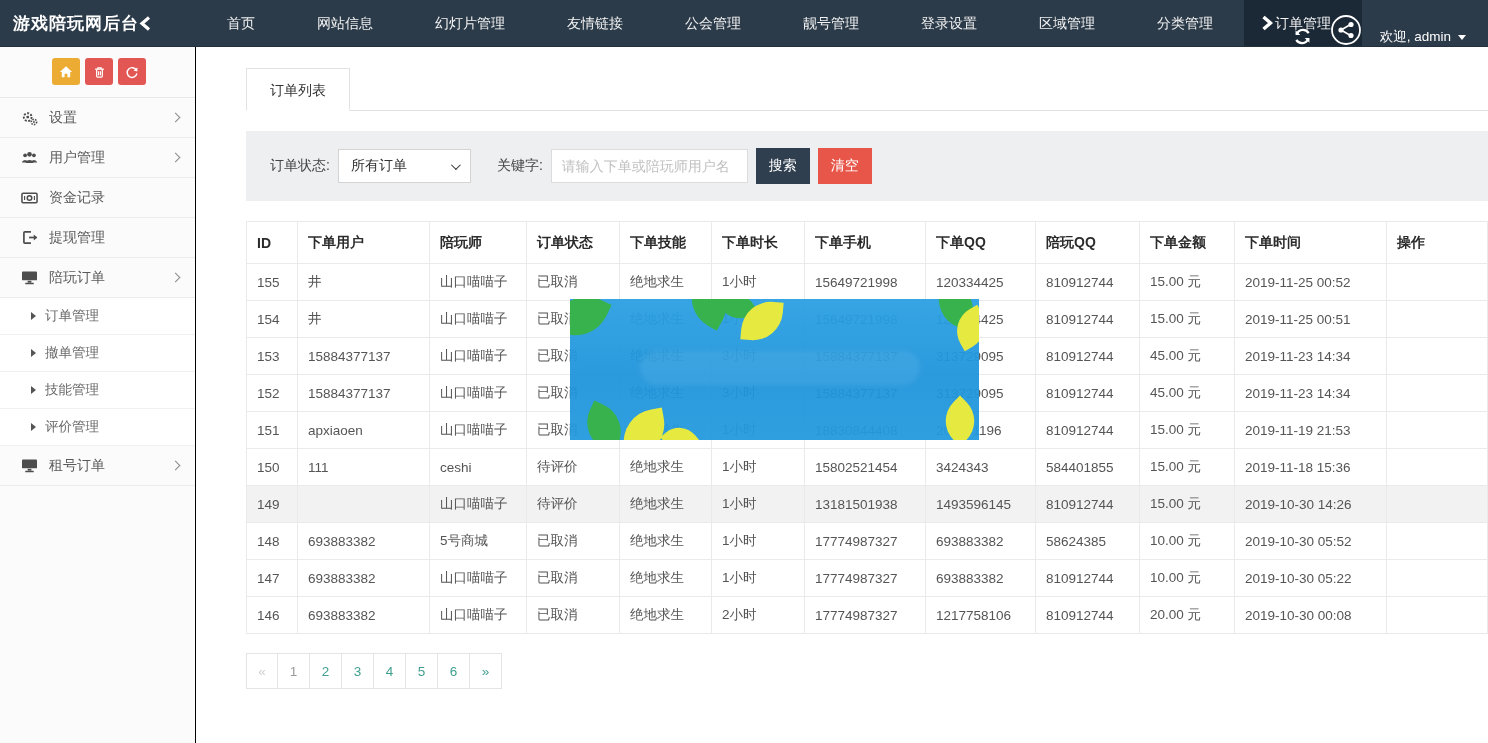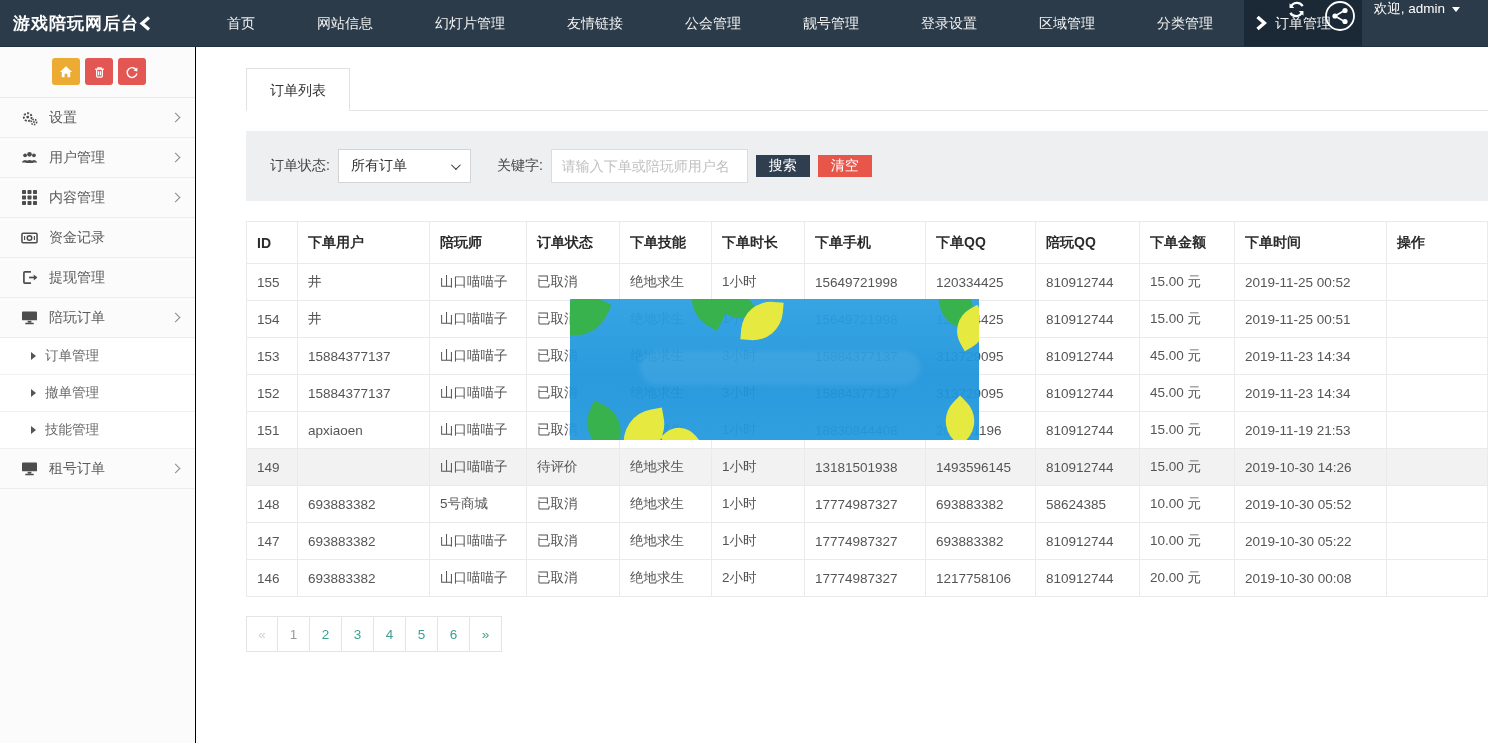--- a/index.html
+++ b/index.html
@@ -9,21 +9,21 @@
   
   .header { height:47px; background:var(--header-bg,#2c3b4a); display:flex; align-items:stretch; border-bottom:1px solid #222f3c; }
   .brand-zone { width:196px; display:flex; align-items:center; padding-left:13px; gap:0; flex-shrink:0; }
   .brand { color:#fff; font-size:17px; font-weight:bold; white-space:nowrap; letter-spacing:1px; }
   .collapse-btn { color:#fff; display:flex; align-items:center; cursor:pointer; }
   .nav { display:flex; flex:1; min-width:0; }
   .nav-item { color:#f2f2f2; line-height:47px; padding:0 31px; font-size:14px; white-space:nowrap; cursor:pointer; }
   .nav-item.active { background:var(--nav-active-bg,#1b2835); }
   .nav-item.truncated { width:44px; padding:0 0 0 14px; overflow:hidden; }
   .nav-scroll { width:40px; display:flex; align-items:center; justify-content:center; color:#fff; cursor:pointer; flex-shrink:0; }
-  .header-right { display:flex; align-items:flex-start; gap:18px; padding:0 28px 0 6px; flex-shrink:0; }
+  .header-right { display:flex; align-items:flex-end; gap:18px; padding:0 22px 0 6px; flex-shrink:0; }
   .refresh-btn { color:#fff; display:flex; cursor:pointer; }
   .avatar { width:32px; height:32px; display:flex; cursor:pointer; }
   .welcome { color:#fff; font-size:13.5px; display:flex; align-items:center; gap:7px; cursor:pointer; }
   .caret-down { width:0; height:0; border-left:4.5px solid transparent; border-right:4.5px solid transparent; border-top:5px solid #fff; display:inline-block; }
 
   
   .sidebar { position:absolute; left:0; top:47px; width:196px; height:696px; background:#fbfbfb; border-right:1px solid #000000; }
   .quick-buttons { display:flex; gap:5px; padding:11px 0 12px 52px; border-bottom:1px solid #e9e9e9; }
   .qbtn { width:28px; height:27px; border-radius:3px; display:flex; align-items:center; justify-content:center; color:#fff; cursor:pointer; }
   .qbtn.amber { background:var(--quick-amber,#ecab33); }
@@ -40,21 +40,21 @@
   .tabbar { margin:21px 11px 0 21px; border-bottom:1px solid #e2e2e2; height:43px; }
   .tab { display:inline-block; height:43px; line-height:42px; padding:0 23px; border:1px solid #e2e2e2; border-bottom:1px solid #fff; background:#fff; color:#333; font-size:14px; cursor:pointer; position:relative; top:0; }
 
   .filter { margin:20px 11px 16px 21px; height:70px; background:#edeff0; display:flex; align-items:center; padding-left:24px; }
   .filter label { color:#444; font-size:14px; }
   .select-box { width:133px; height:34px; background:#fff; border:1px solid #d4d4d4; margin-left:8px; display:flex; align-items:center; justify-content:space-between; padding:0 12px; color:#333; cursor:pointer; }
   .select-caret { width:7px; height:7px; border-right:1.8px solid #333; border-bottom:1.8px solid #333; transform:rotate(45deg) translateY(-2px); }
   .kw-label { margin-left:26px; }
   .filter input { width:197px; height:34px; border:1px solid #dcdcdc; margin-left:8px; padding:0 10px; font-size:14px; color:#333; font-family:inherit; }
   .filter input::placeholder { color:#c0c0c0; }
-  .btn { height:22px; border:none; color:#fff; font-size:14px; font-family:inherit; cursor:pointer; padding:0 13px; }
+  .btn { height:36px; border:none; color:#fff; font-size:14px; font-family:inherit; cursor:pointer; padding:0 13px; }
   .btn-search { background:var(--accent-dark,#2f3f50); margin-left:8px; }
   .btn-clear { background:var(--accent-red,#e8564a); margin-left:8px; }
 
   .table-wrap { position:relative; margin:20px 11px 0 21px; }
   table { border-collapse:collapse; table-layout:fixed; width:1241px; }
   th, td { border:1px solid #eaeaea; padding:0 10px; height:37px; text-align:left; white-space:nowrap; overflow:hidden; font-size:13.5px; color:#555; }
   th { height:42px; font-weight:bold; color:#2b2b2b; font-size:14px; background:#fff; }
   tr.highlight td { background:#f2f2f2; }
 
   
@@ -176,37 +176,20 @@
             <path d="M0.8 13.3 a3.6 3.6 0 0 1 7 0 z"></path>
             <path d="M10.2 13.3 a3.6 3.6 0 0 1 7 0 z"></path>
             <path d="M4.8 13.8 a4.4 4.4 0 0 1 8.4 0 z"></path>
           </svg>
         </span>
         <span>用户管理</span>
         <span class="chev-right"></span>
       </li>
       <li class="menu-item">
         <span class="mi-icon">
-          <svg width="15" height="15" viewBox="0 0 15 15" fill="currentColor">
-            <rect x="0" y="0" width="4" height="4" rx="0.7"></rect>
-            <rect x="5.5" y="0" width="4" height="4" rx="0.7"></rect>
-            <rect x="11" y="0" width="4" height="4" rx="0.7"></rect>
-            <rect x="0" y="5.5" width="4" height="4" rx="0.7"></rect>
-            <rect x="5.5" y="5.5" width="4" height="4" rx="0.7"></rect>
-            <rect x="11" y="5.5" width="4" height="4" rx="0.7"></rect>
-            <rect x="0" y="11" width="4" height="4" rx="0.7"></rect>
-            <rect x="5.5" y="11" width="4" height="4" rx="0.7"></rect>
-            <rect x="11" y="11" width="4" height="4" rx="0.7"></rect>
-          </svg>
-        </span>
-        <span>内容管理</span>
-        <span class="chev-right"></span>
-      </li>
-      <li class="menu-item">
-        <span class="mi-icon">
           <svg width="17" height="14" viewBox="0 0 18 14" fill="none" stroke="currentColor" stroke-width="1.6">
             <rect x="1" y="2" width="16" height="10" rx="1.2"></rect>
             <circle cx="9" cy="7" r="2.4"></circle>
             <path d="M3.8 4.8 v4.4 M14.2 4.8 v4.4" stroke-width="1.2"></path>
           </svg>
         </span>
         <span>资金记录</span>
       </li>
       <li class="menu-item">
         <span class="mi-icon">
@@ -233,20 +216,24 @@
         <span class="tri-right"></span>
         <span>订单管理</span>
       </li>
       <li class="submenu-item">
         <span class="tri-right"></span>
         <span>撤单管理</span>
       </li>
       <li class="submenu-item">
         <span class="tri-right"></span>
         <span>技能管理</span>
+      </li>
+      <li class="submenu-item">
+        <span class="tri-right"></span>
+        <span>评价管理</span>
       </li>
       <li class="menu-item">
         <span class="mi-icon">
           <svg width="17" height="15" viewBox="0 0 18 16" fill="currentColor">
             <rect x="1" y="1.5" width="16" height="9.5" rx="1"></rect>
             <rect x="7" y="11.5" width="4" height="2"></rect>
             <rect x="4.5" y="13.6" width="9" height="1.6"></rect>
           </svg>
         </span>
         <span>租号订单</span>
@@ -368,20 +355,34 @@
             <td>已取消</td>
             <td>绝地求生</td>
             <td>1小时</td>
             <td>18830844408</td>
             <td>201161196</td>
             <td>810912744</td>
             <td>15.00 元</td>
             <td>2019-11-19 21:53</td>
             <td></td>
           </tr>
+          <tr class="">
+            <td>150</td>
+            <td>111</td>
+            <td>ceshi</td>
+            <td>待评价</td>
+            <td>绝地求生</td>
+            <td>1小时</td>
+            <td>15802521454</td>
+            <td>3424343</td>
+            <td>584401855</td>
+            <td>15.00 元</td>
+            <td>2019-11-18 15:36</td>
+            <td></td>
+          </tr>
           <tr class="highlight">
             <td>149</td>
             <td></td>
             <td>山口喵喵子</td>
             <td>待评价</td>
             <td>绝地求生</td>
             <td>1小时</td>
             <td>13181501938</td>
             <td>1493596145</td>
             <td>810912744</td>

